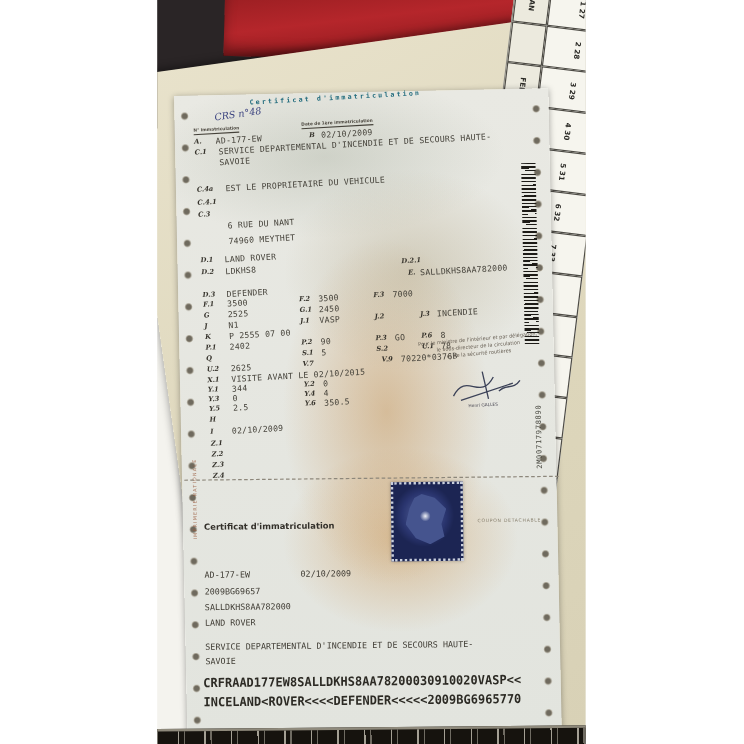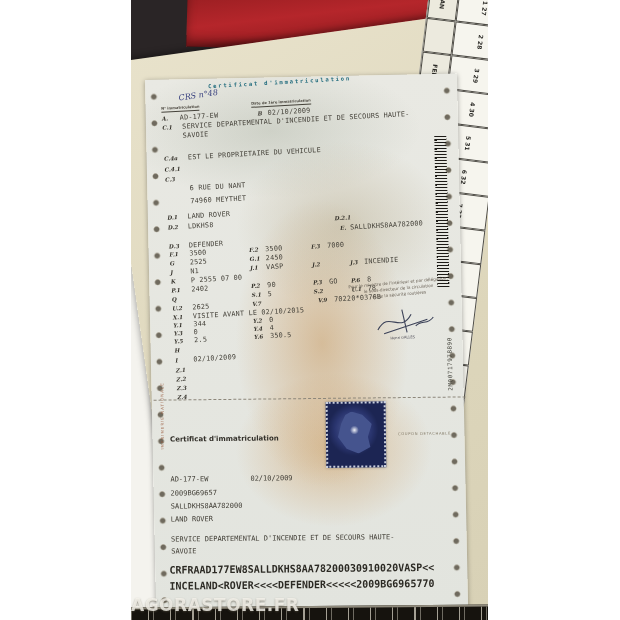--- a/index.html
+++ b/index.html
@@ -308,15 +308,14 @@
         <span class="cv" style="left:16px;top:423px;">SALLDKHS8AA782000</span>
         <span class="cv" style="left:16px;top:436px;">LAND ROVER</span>
         <span class="cv" style="left:16px;top:456px;">SERVICE DEPARTEMENTAL D'INCENDIE ET DE SECOURS HAUTE-</span>
         <span class="cv" style="left:16px;top:468px;">SAVOIE</span>
         <span class="mrz" style="left:14px;top:485px;">CRFRAAD177EW8SALLDKHS8AA78200030910020VASP&lt;&lt;</span>
         <span class="mrz" style="left:14px;top:501px;">INCELAND&lt;ROVER&lt;&lt;&lt;&lt;DEFENDER&lt;&lt;&lt;&lt;&lt;2009BG6965770</span>
       </div>
     </div>
 
     <div class="ruler"></div>
-    <div class="wm">AGORASTORE.FR</div>
   </div>
 </div>
 
 </body></html>

